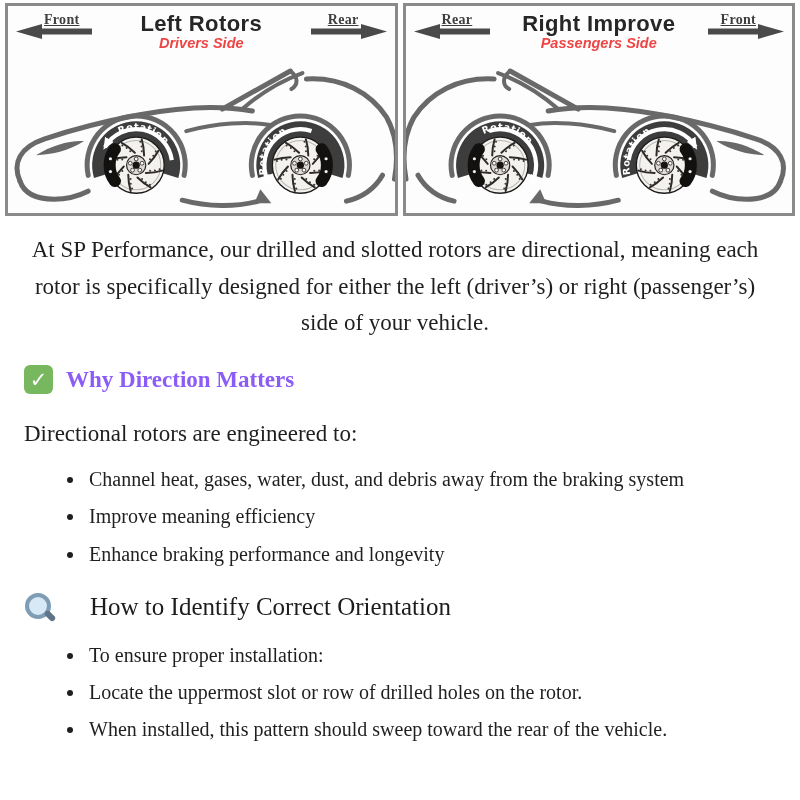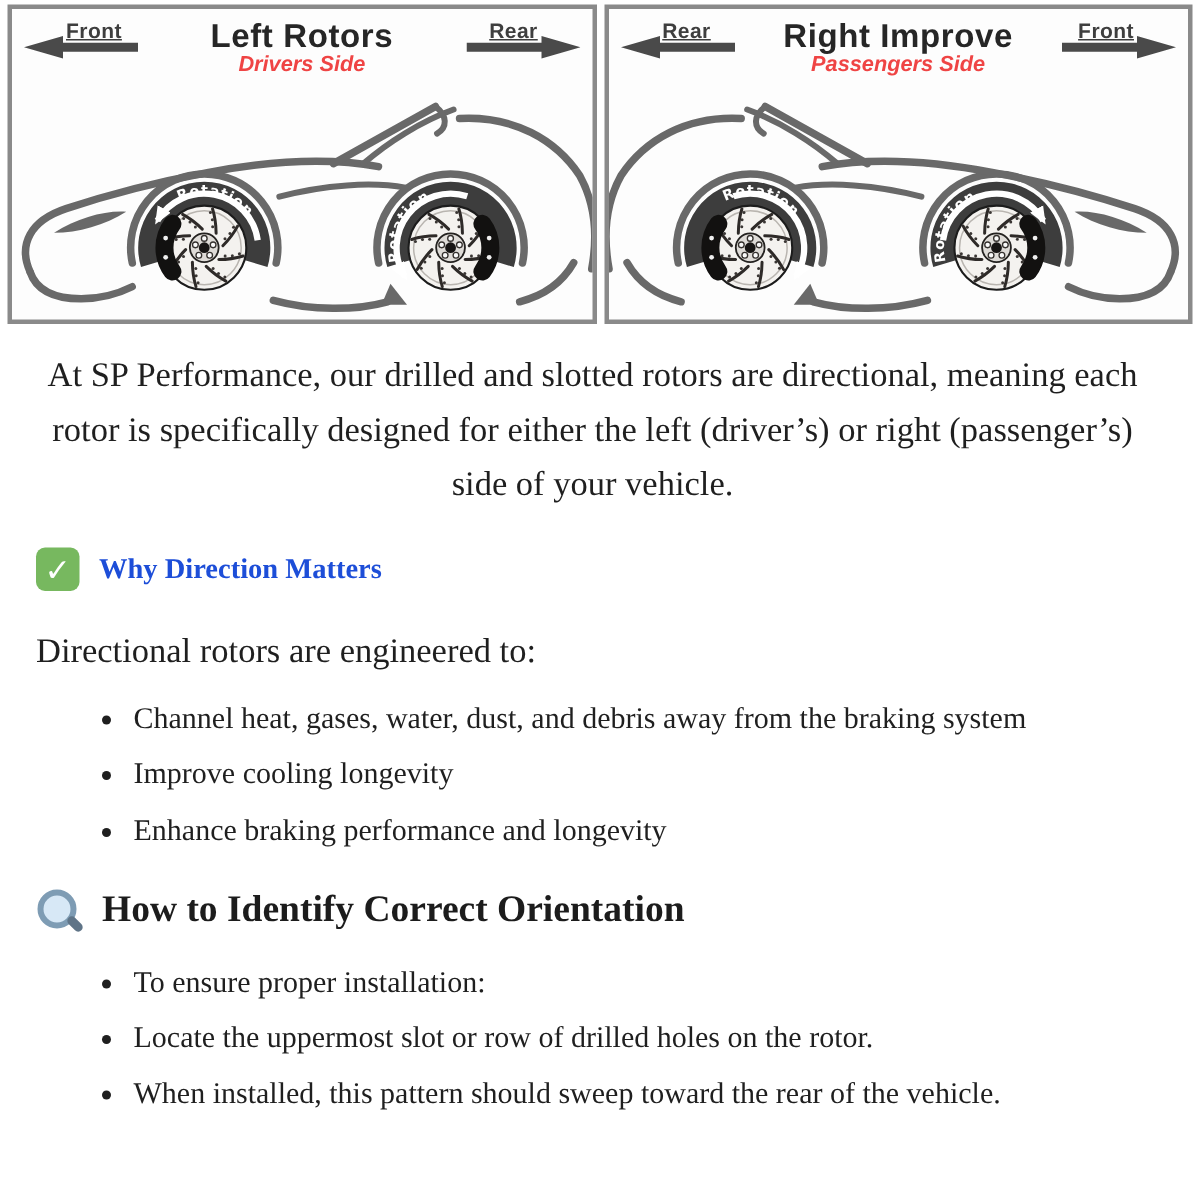--- a/index.html
+++ b/index.html
@@ -3,39 +3,39 @@
 <meta charset="utf-8">
 <style>
   html,body{margin:0;padding:0;}
   body{width:800px;background:#ffffff;color:#1f1f1f;font-family:"Liberation Serif",serif;}
 
   
   .diagram{display:flex;gap:5px;margin:3px 5px 0 5px;}
   .panel{flex:1;min-width:0;border:3px solid #8a8a8a;background:#fdfdfd;}
   .panel-header{display:flex;align-items:flex-start;justify-content:space-between;
     padding:6px 8px 0 8px;font-family:"Liberation Sans",sans-serif;}
-  .dir{display:flex;flex-direction:column;width:82px;flex:0 0 auto;}
+  .dir{display:flex;flex-direction:column;width:82px;flex:0 0 auto;font-family:Liberation Serif, serif;}
   .dir-left{align-items:flex-start;}
   .dir-right{align-items:flex-end;}
   .dir-text{font-weight:bold;font-size:14px;color:#3e3e3e;text-decoration:underline;letter-spacing:.3px;}
   .dir-left .dir-text{margin-left:28px;}
   .dir-right .dir-text{margin-right:28px;}
   .dir svg{margin-top:-5px;display:block;}
   .panel-titles{flex:1;text-align:center;}
   .panel-title{font-size:22px;font-weight:bold;color:#262626;line-height:1.05;letter-spacing:.4px;}
   .panel-subtitle{font-size:14.5px;font-weight:bold;font-style:italic;color:#ef4444;}
   .car-svg{display:block;width:100%;height:auto;margin-top:2px;}
   .rot-text{font-family:"DejaVu Sans",sans-serif;font-size:9.5px;font-weight:bold;fill:#ffffff;letter-spacing:.6px;}
 
   
   .content{padding:0 30px 12px 24px;}
   .intro{font-size:23px;line-height:1.58;margin:16px 0 0;max-width:742px;text-align:center;}
   .h-row{display:flex;align-items:center;gap:13px;margin:24px 0 0;}
-  .h-why{font-size:19px;font-weight:bold;color:#1d4ed8;}
-  .h-how{font-size:25px;font-weight:bold;color:#1c1c1c;}
+  .h-why{font-size:23px;font-weight:bold;color:#8b5cf6;}
+  .h-how{font-size:25px;font-weight:normal;color:#1c1c1c;margin-left:22px;}
   .h-row.how{margin-top:22px;}
   .lead{font-size:23px;margin:27px 0 0;}
   ul{margin:17px 0 0;padding-left:62px;}
   li{font-size:20px;line-height:1.56;margin-bottom:6px;max-width:702px;padding-left:3px;}
 
   .check-icon{width:29px;height:29px;flex:0 0 auto;border-radius:6px;background:#77b85f;color:#fff;
     display:inline-flex;align-items:center;justify-content:center;
     font-family:"DejaVu Sans",sans-serif;font-size:21px;font-weight:bold;}
   .mag-icon{position:relative;width:31px;height:31px;flex:0 0 auto;display:inline-block;}
   .mag-lens{position:absolute;left:1px;top:1px;width:18px;height:18px;border-radius:50%;
@@ -341,21 +341,21 @@
 
   <div class="h-row">
     <span class="check-icon">✓</span>
     <span class="h-why">Why Direction Matters</span>
   </div>
 
   <p class="lead">Directional rotors are engineered to:</p>
 
   <ul>
     <li>Channel heat, gases, water, dust, and debris away from the braking system</li>
-    <li>Improve cooling longevity</li>
+    <li>Improve meaning efficiency</li>
     <li>Enhance braking performance and longevity</li>
   </ul>
 
   <div class="h-row how">
     <span class="mag-icon">
       <span class="mag-lens"></span>
       <span class="mag-handle"></span>
     </span>
     <span class="h-how">How to Identify Correct Orientation</span>
   </div>

